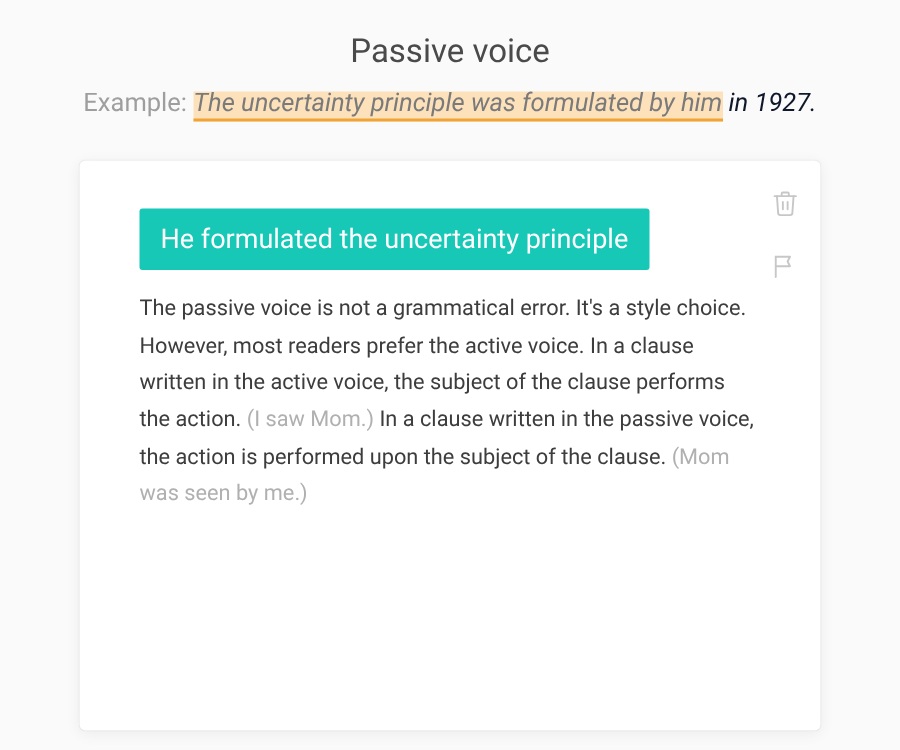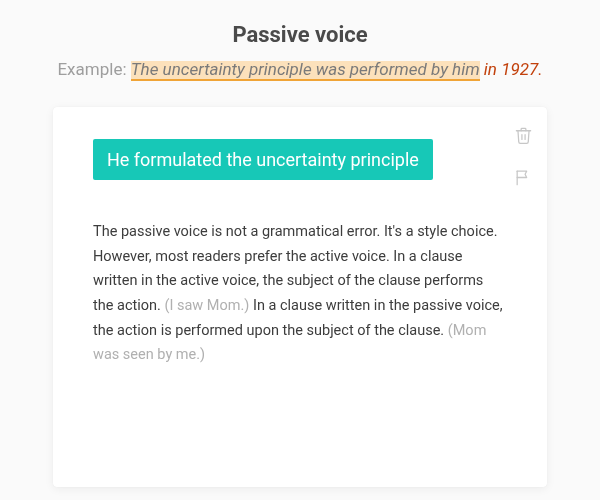--- a/index.html
+++ b/index.html
@@ -11,21 +11,21 @@
       overflow: hidden;
       color: #333;
     }
     .header {
       text-align: center;
       padding-top: 22px;
       padding-bottom: 12px;
     }
     .title {
       font-size: 22px;
-      font-weight: 700;
+      font-weight: 400;
       color: #4a4a4a;
     }
     .example-line {
       text-align: center;
       font-size: 17px;
       color: #9e9e9e;
       font-style: italic;
       padding-bottom: 28px;
     }
     .example-label {
@@ -41,21 +41,21 @@
       content: "";
       position: absolute;
       left: 0; right: 0;
       top: 2px;
       bottom: -2px;
       background: rgba(255, 196, 110, 0.45);
       border-bottom: 2px solid #f0a437;
       z-index: -1;
     }
     .tail {
-      color: #c2410c;
+      color: #0f172a;
     }
     .card {
       position: relative;
       width: 494px;
       margin: 0 auto;
       background: #ffffff;
       border-radius: 4px;
       box-shadow: 0 2px 10px rgba(0,0,0,0.06), 0 0 1px rgba(0,0,0,0.08);
       padding: 32px 40px 0 40px;
       height: 380px;
@@ -79,21 +79,21 @@
       align-items: center;
       justify-content: center;
     }
     .suggestion {
       display: inline-block;
       background: #17c8b7;
       color: #ffffff;
       font-size: 18px;
       padding: 10px 14px;
       border-radius: 2px;
-      margin-bottom: 40px;
+      margin-bottom: 14px;
       cursor: pointer;
     }
     .body-text {
       font-size: 14.5px;
       line-height: 1.7;
       color: #3d3d3d;
     }
     .body-text p {
       margin-bottom: 16px;
     }
@@ -105,21 +105,21 @@
     }
   </style>
 </head>
 <body>
 
 <div class="header">
   <div class="title">Passive voice</div>
 </div>
 
 <div class="example-line">
-  <span class="example-label">Example: </span><span class="hl">The uncertainty principle was performed by him</span><span class="tail"> in 1927.</span>
+  <span class="example-label">Example: </span><span class="hl">The uncertainty principle was formulated by him</span><span class="tail"> in 1927.</span>
 </div>
 
 <div class="card">
 
   <div class="actions">
     <div class="icon-btn">
       <svg viewBox="0 0 24 24" width="19" height="19" fill="none" stroke="currentColor" stroke-width="1.6" stroke-linecap="round" stroke-linejoin="round">
         <polyline points="3 6 5 6 21 6"></polyline>
         <path d="M19 6l-1 14a2 2 0 0 1-2 2H8a2 2 0 0 1-2-2L5 6"></path>
         <path d="M10 11v6"></path>

